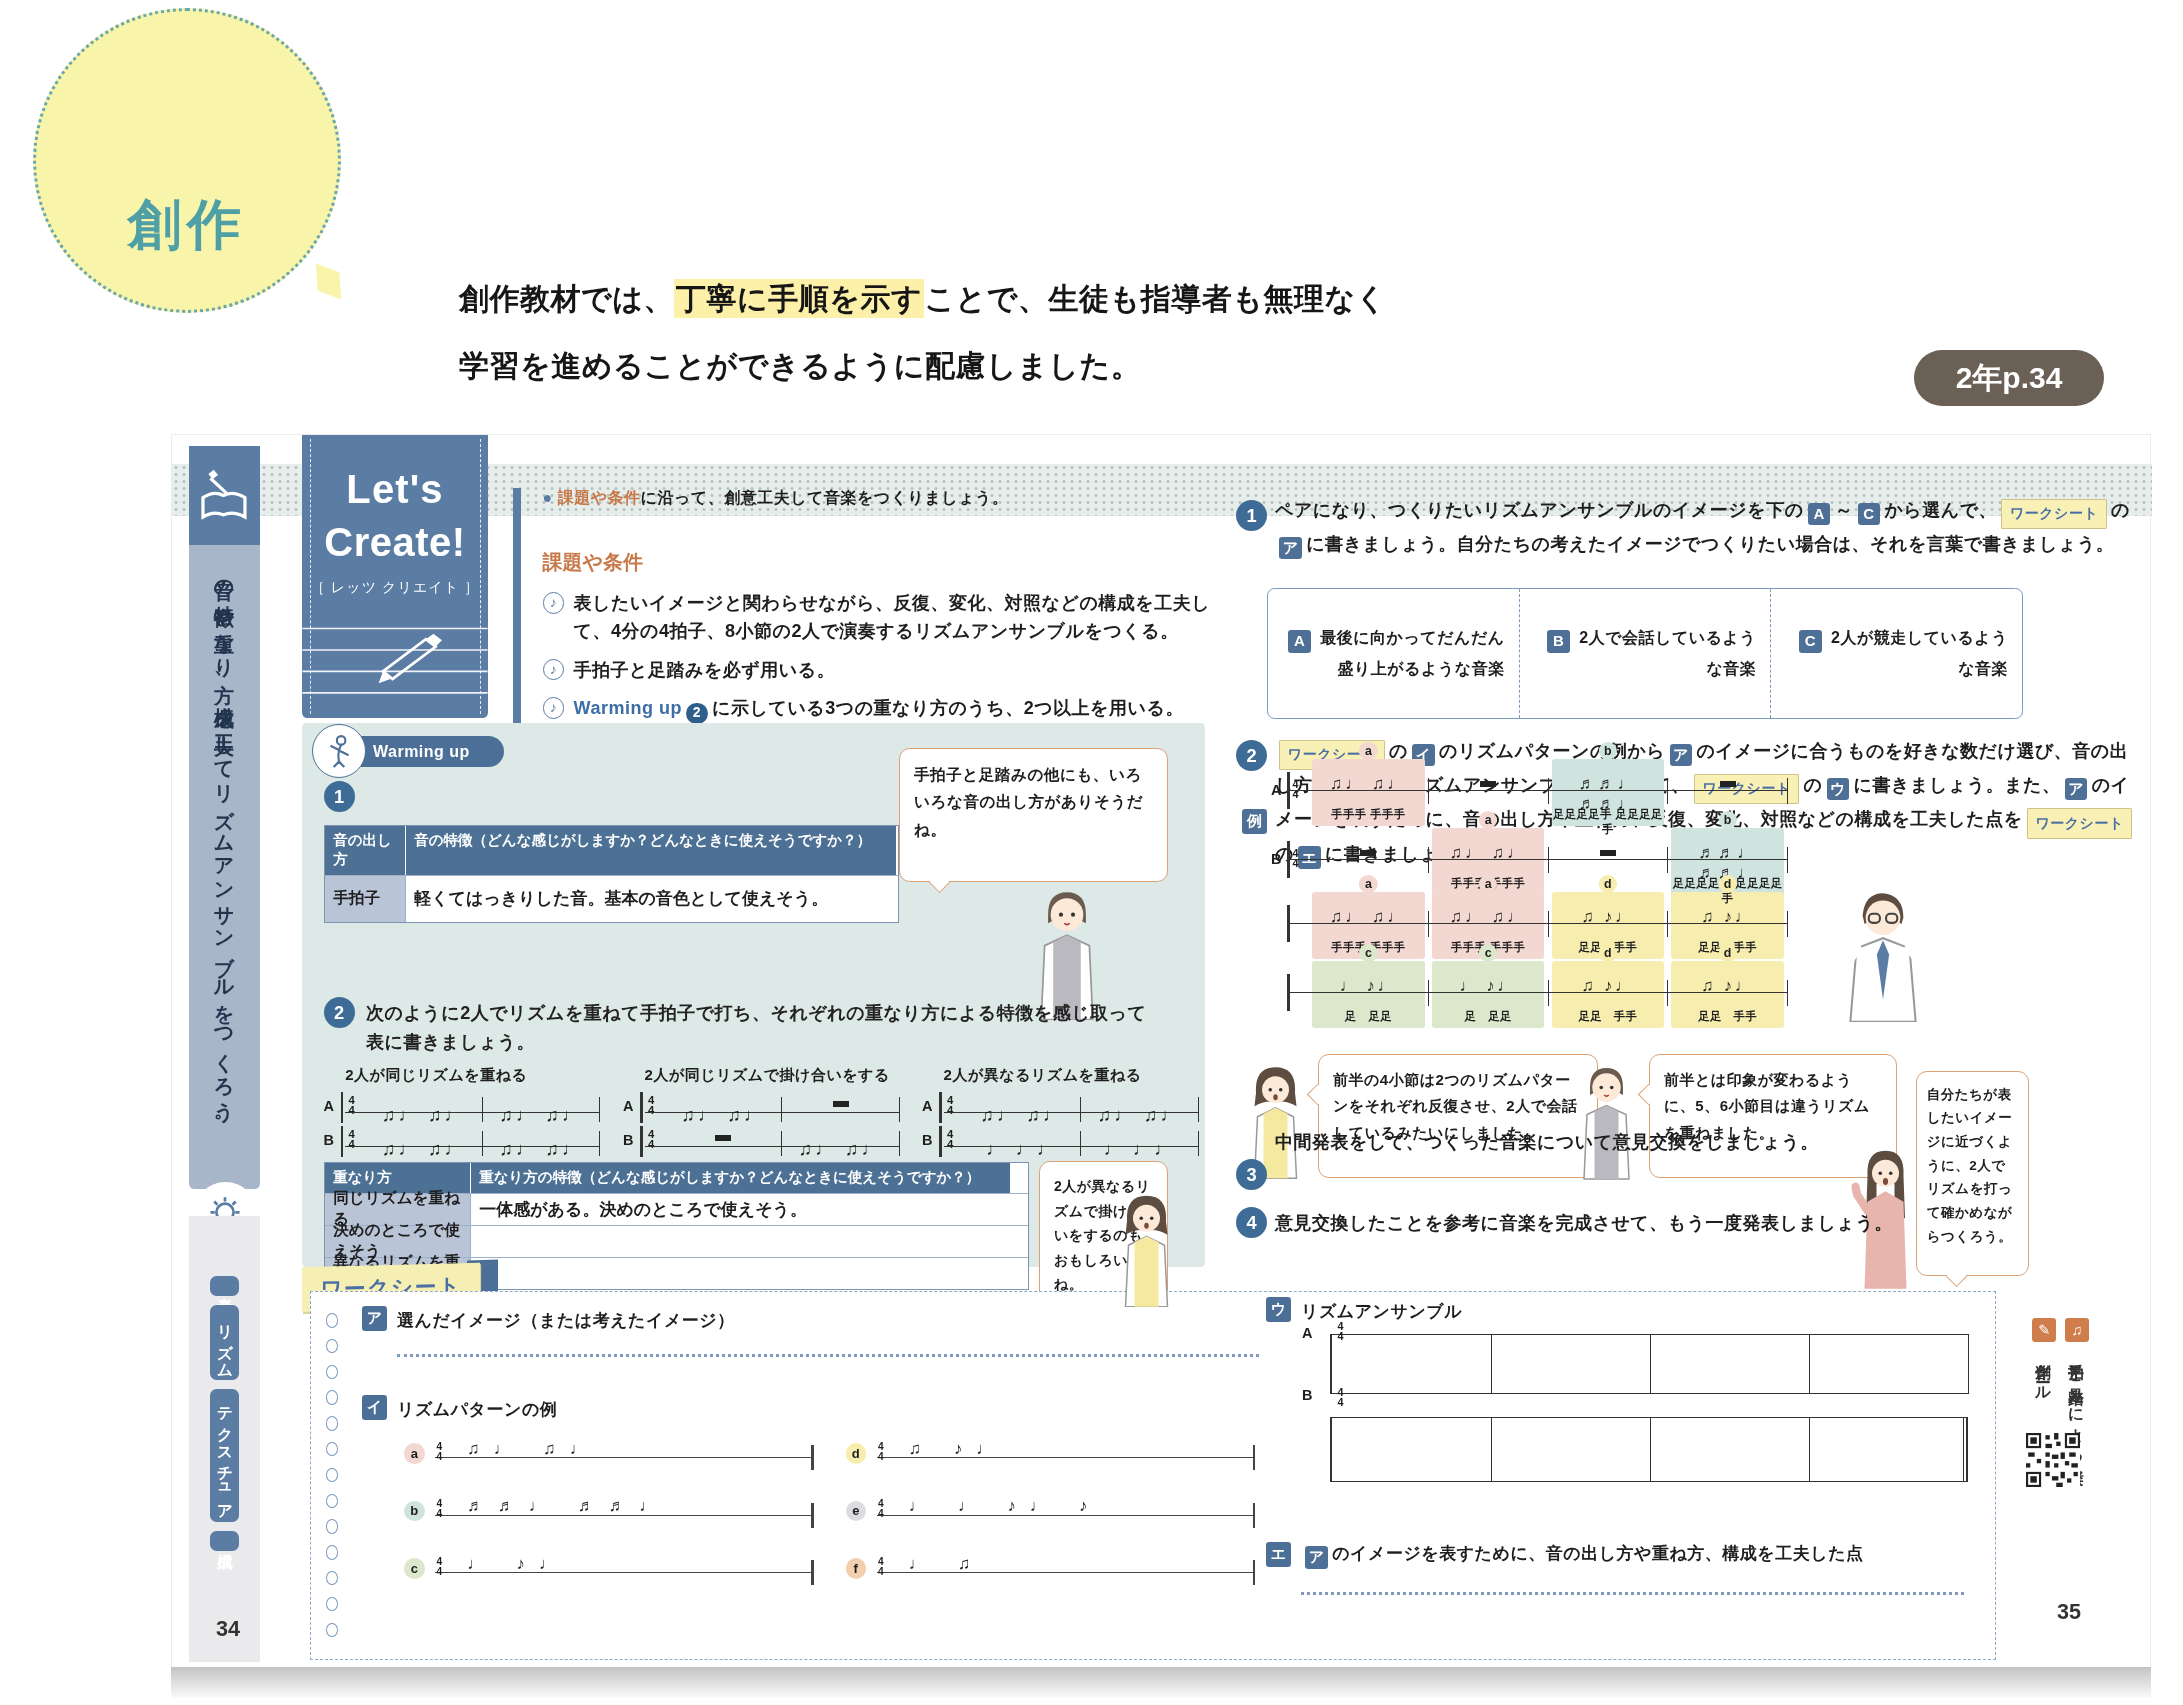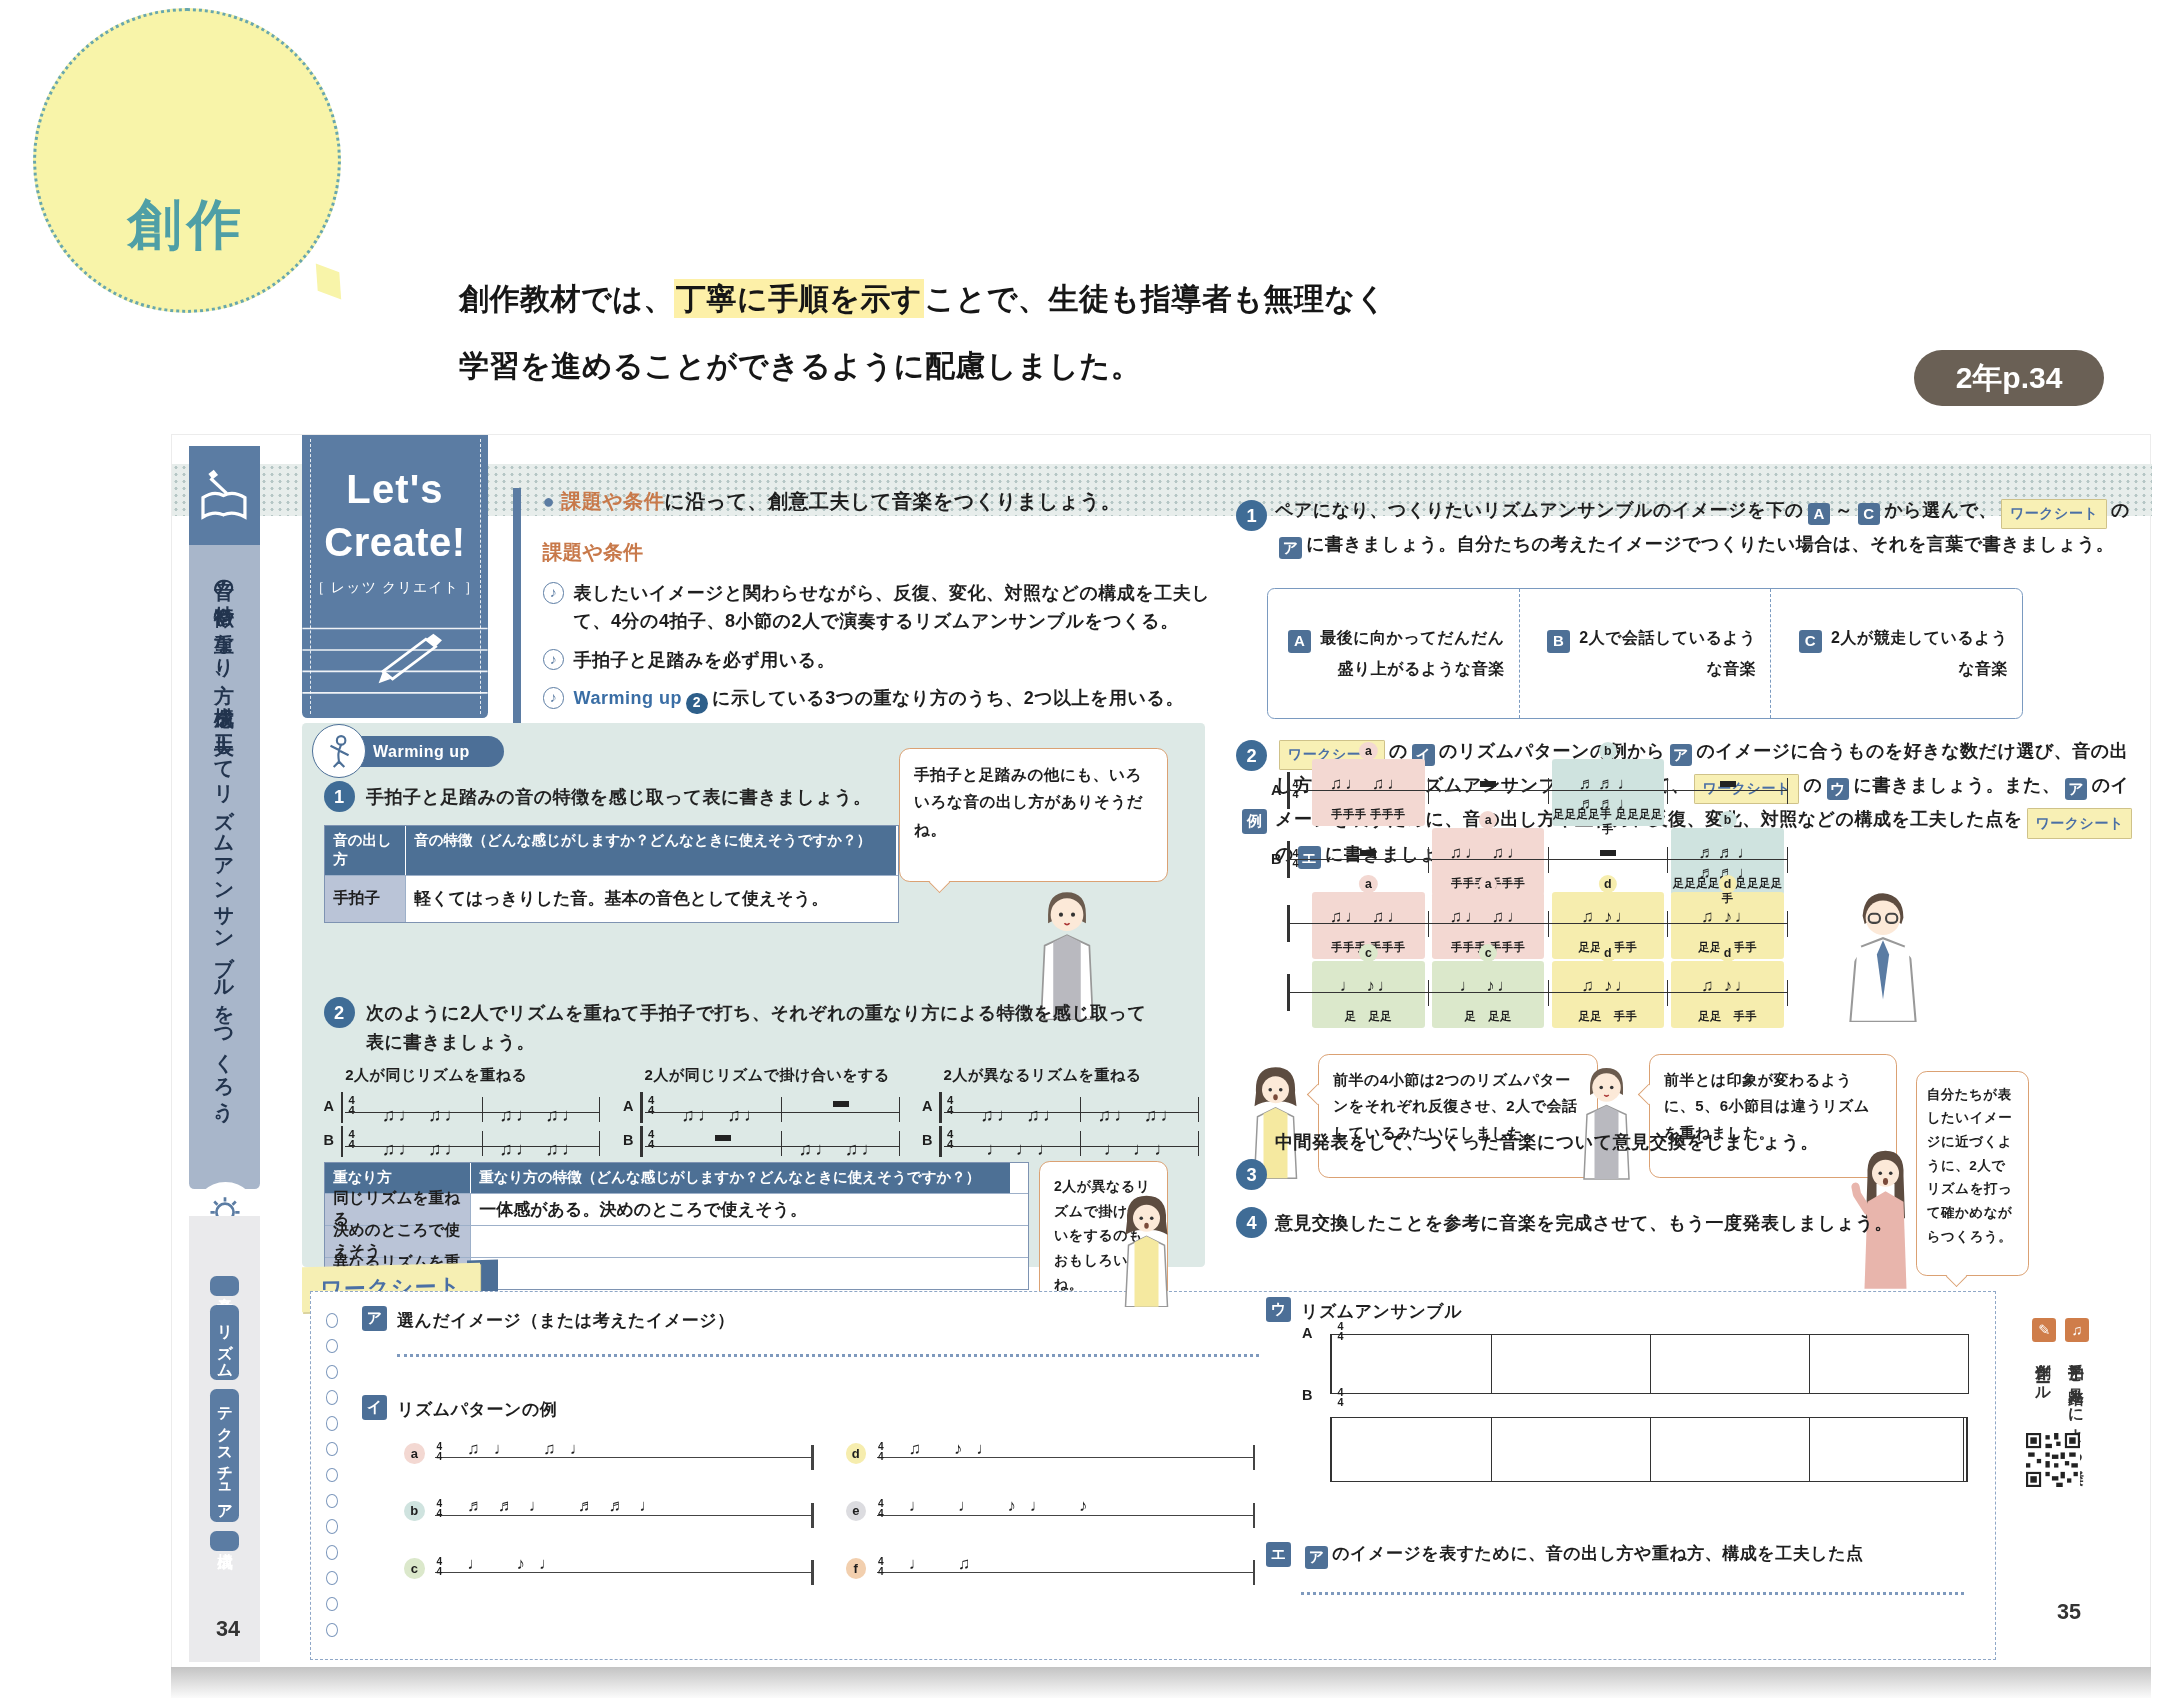--- a/index.html
+++ b/index.html
@@ -39,21 +39,21 @@
   
   .banner{position:absolute;left:130px;top:0;width:186px;height:283px;background:#5b7ca3;border-radius:0 0 5.4px 5.4px;}
   .banner::before{content:"";position:absolute;left:7.5px;right:7.5px;top:4.3px;bottom:4.3px;
     border-left:1.6px dashed rgba(255,255,255,.85);border-right:1.6px dashed rgba(255,255,255,.85);}
   .banner .t1{position:absolute;top:32px;width:100%;text-align:center;color:#fff;font-size:40px;font-weight:800;letter-spacing:1.1px;}
   .banner .t2{position:absolute;top:85px;width:100%;text-align:center;color:#fff;font-size:40px;font-weight:800;letter-spacing:0.5px;}
   .banner .t3{position:absolute;top:144px;width:100%;text-align:center;color:#fff;font-size:14px;letter-spacing:1.1px;}
   .banner svg{position:absolute;left:0;top:172px;}
   
   .goal{position:absolute;left:341px;top:53px;width:700px;border-left:8.6px solid #5b7ca3;padding-left:21.6px;box-sizing:border-box;}
-  .goal .lead{font-size:20px;font-weight:700;margin:0 0 24px 0;letter-spacing:0.5px;}
+  .goal .lead{font-size:16px;font-weight:700;margin:0 0 40px 0;letter-spacing:0.5px;}
   .goal .ctitle{font-size:20px;font-weight:700;color:#c8794a;margin:0 0 14px 0;}
   .gitem{position:relative;font-size:18px;font-weight:600;line-height:1.55;margin:0 0 10.8px 0;padding-left:31px;letter-spacing:0.3px;}
   .notec{position:absolute;left:0;top:2.2px;width:21.6px;height:21.6px;border:1.6px solid #5b7ca3;border-radius:50%;
     color:#5b7ca3;font-size:14px;display:flex;align-items:center;justify-content:center;box-sizing:border-box;}
   .rtbu{color:#5b7ca3;} .rtor{color:#c8794a;} .rtbl{color:#3a6ea5;font-weight:800;}
   .numchip{display:inline-flex;width:21.6px;height:21.6px;border-radius:50%;background:#2e5f8a;color:#fff;
     font-size:14px;font-weight:700;align-items:center;justify-content:center;margin:0 4.3px;vertical-align:-3.2px;}
   
   .panel{position:absolute;left:130px;top:288px;width:903px;height:544px;background:#dde9e6;border-radius:4.3px;}
   .wbadge-pill{position:absolute;left:40px;top:13px;width:162px;height:31px;background:#4c6f97;color:#fff;
@@ -232,21 +232,20 @@
     <div class="panel">
       <div class="wbadge-pill">Warming up</div>
       <div class="wbadge-circ">
         <svg width="34" height="34" viewBox="0 0 64 64">
           <circle cx="36" cy="12" r="8" fill="none" stroke="#4c6f97" stroke-width="4"></circle>
           <path d="M36 20 C30 34 30 40 32 52 M32 30 L16 22 M34 32 L50 40 M32 52 L22 62 M32 52 L42 62" fill="none" stroke="#4c6f97" stroke-width="4"></path>
         </svg>
       </div>
 
       <div class="numcirc" style="left:21.6px;top:58px;">1</div>
-      <p class="ptext" style="left:64px;top:60px;width:539px;">手拍子と足踏みの音の特徴を感じ取って表に書きましょう。</p>
 
       <div class="wtable t1" style="left:21.6px;top:102px;width:573px;">
           <div class="trow thead">
             <div class="tc th1">音の出し方</div>
             <div class="tc th2">音の特徴（どんな感じがしますか？どんなときに使えそうですか？）</div>
           </div>
           <div class="trow">
             <div class="tc tlabel">手拍子</div>
             <div class="tc tval">軽くてはっきりした音。基本の音色として使えそう。</div>
           </div>

